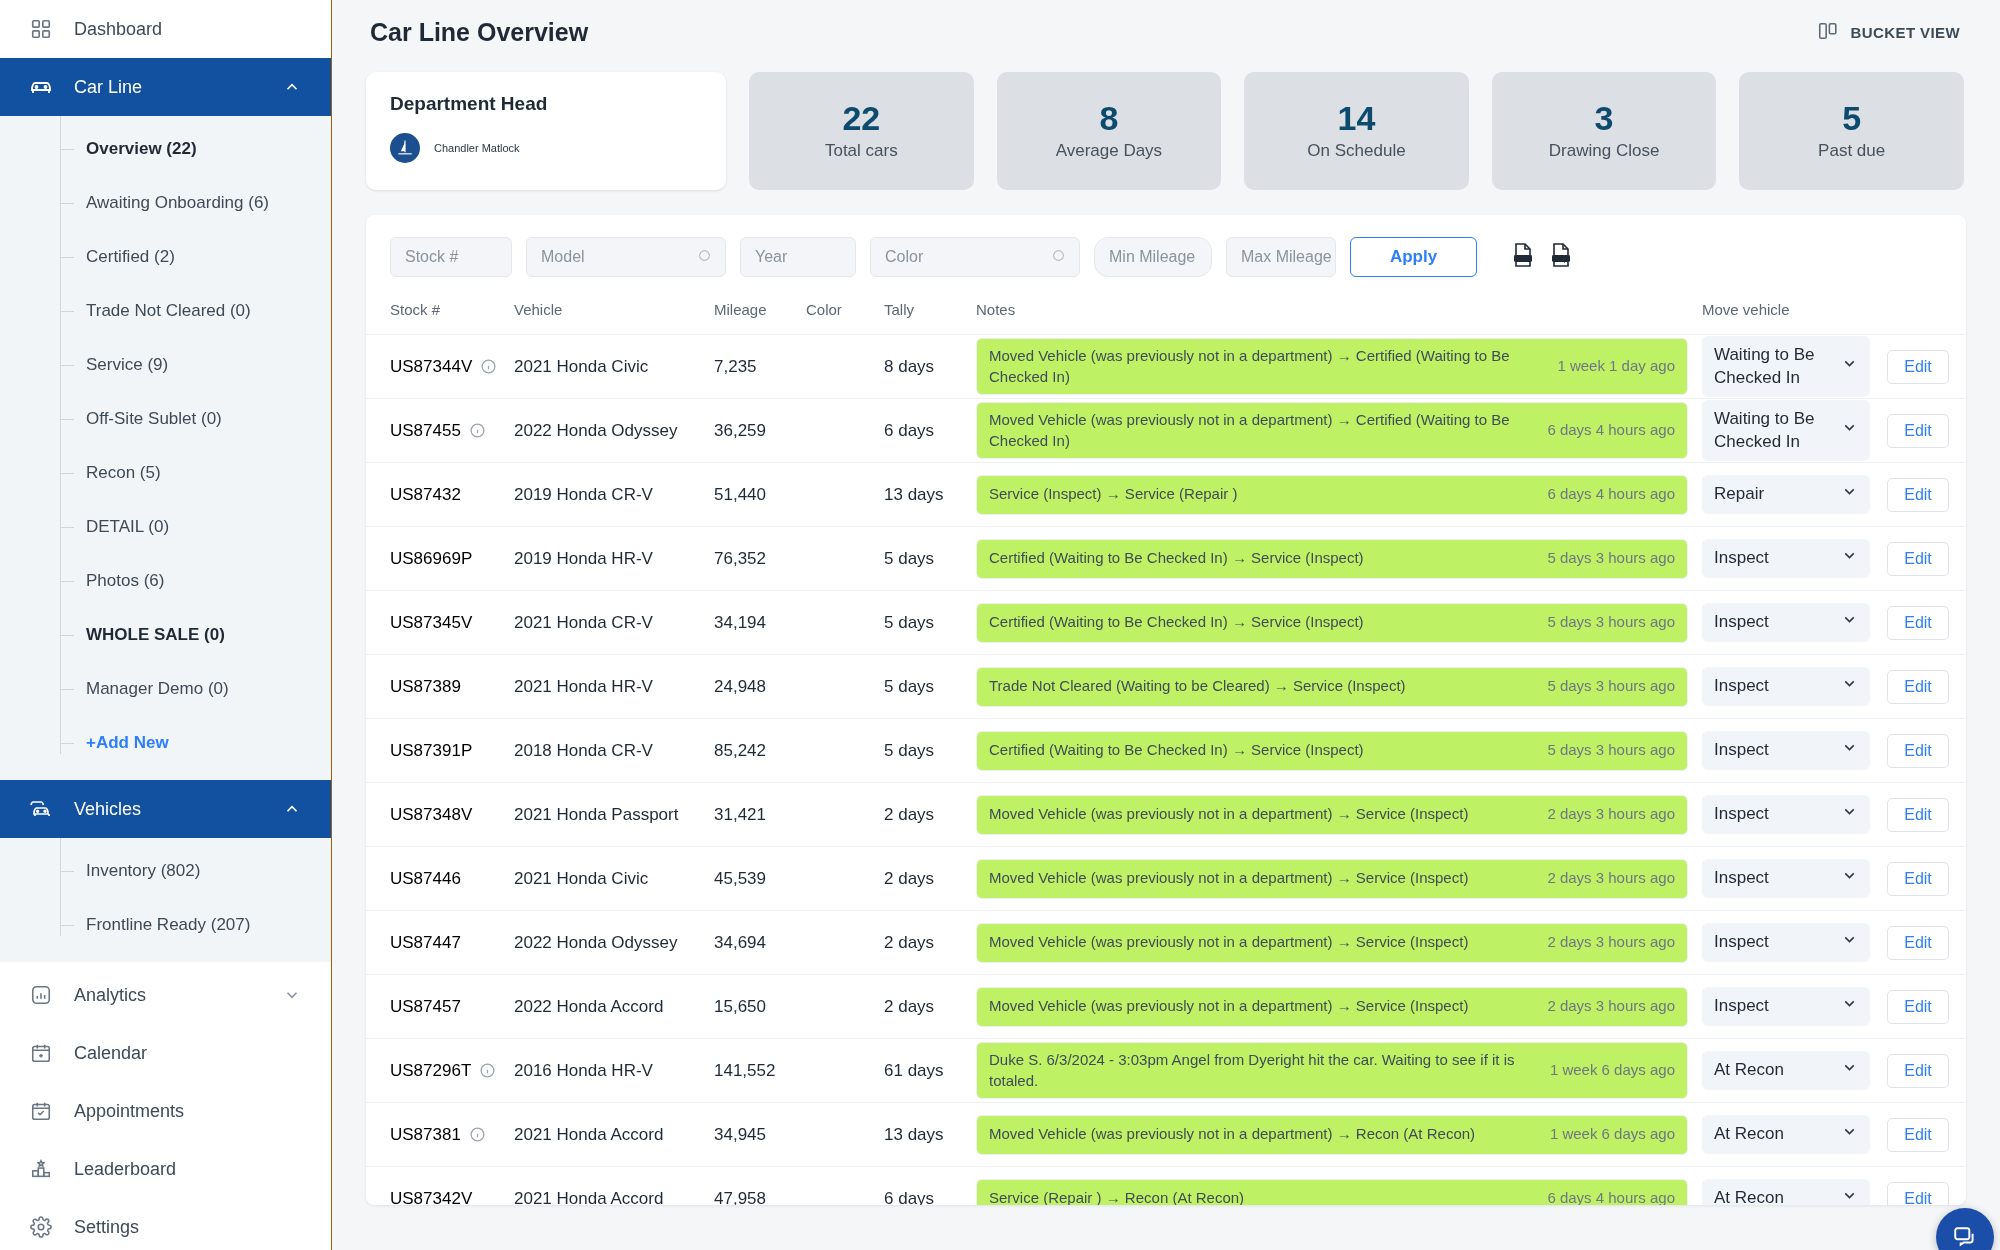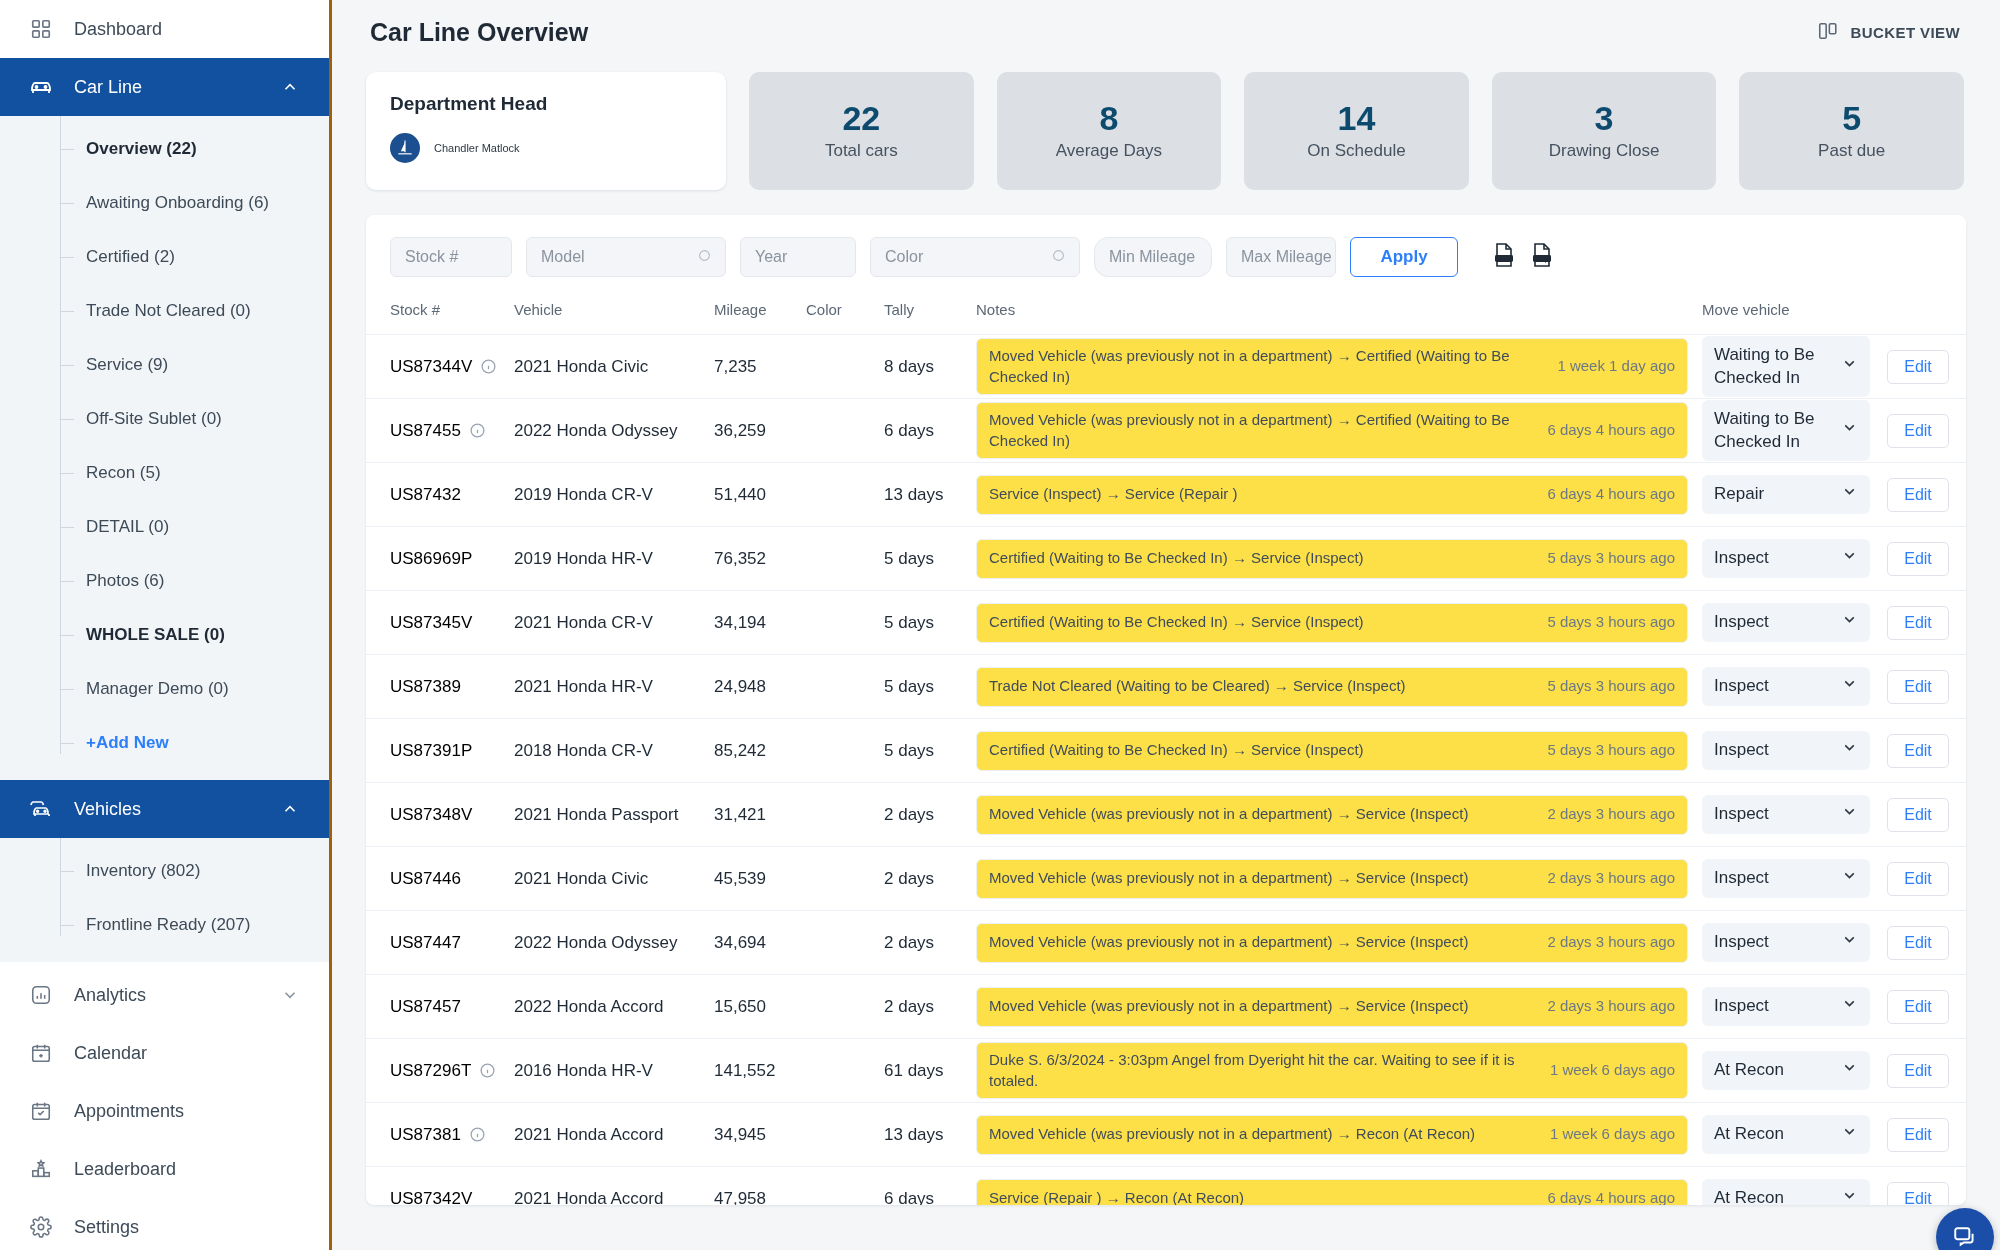--- a/index.html
+++ b/index.html
@@ -8,21 +8,21 @@
     font-family: "Liberation Sans", sans-serif;
     background: #f4f6f8;
     overflow: hidden;
   }
   .app { display: flex; width: 2000px; height: 1250px; }
 
   
   .sidebar {
     width: 332px; flex: 0 0 332px; height: 1250px;
     background: #ffffff;
-    border-right: 3px solid #a16207;
+    border-right: 1px solid #a16207;
     position: relative;
     overflow: hidden;
   }
   .nav-top { background:#ffffff; }
   .nav-row {
     display: flex; align-items: center;
     height: 58px; padding: 0 28px;
     font-size: 18px; color: #3d4a57;
     cursor: pointer;
   }
@@ -127,21 +127,21 @@
     cursor: text;
   }
   .fld.stock { width: 122px; }
   .fld.search { width: 262px; gap: 10px; background:#f3f5f8;}
   .fld.model { width: 200px; justify-content:space-between; }
   .fld.year { width: 116px; }
   .fld.color { width: 210px; justify-content:space-between; }
   .fld.minm { width: 118px; border-radius: 14px; }
   .fld.maxm { width: 110px; overflow:hidden; white-space:nowrap;}
   .apply {
-    width: 108px; height: 40px; border-radius: 6px;
+    width: 127px; height: 40px; border-radius: 6px;
     border: 1px solid #2d7ff9; background:#ffffff;
     color:#2d7ff9; font-size: 17px; font-weight: bold;
     display:flex;align-items:center;justify-content:center;
     cursor:pointer;
   }
   .exp { display:flex; align-items:center; gap: 14px; margin-left: 20px; }
   .exp .xb { cursor:pointer; }
 
   
   table { width: 100%; border-collapse: collapse; table-layout: fixed; }
@@ -162,21 +162,21 @@
   tbody tr { border-bottom: 1px solid #eceff3; height: 64px; }
   tbody td { font-size: 17px; color:#1f2a36; vertical-align: middle; }
   td.stock { padding-left: 24px; }
   .stock-wrap { display:flex; align-items:center; gap: 8px; }
   .stock-link { color:#000000; cursor:pointer; }
   .info-ico { color:#9aa4b0; display:flex; align-items:center; cursor:pointer;}
   .note-box {
     display:flex; align-items:center; justify-content:space-between;
     gap: 12px;
     border:1px solid #eceff3; border-radius: 6px;
-    background:#fde047;
+    background:#bef264;
     padding: 7px 12px; margin-right: 14px;
     min-height: 40px;
   }
   .note-txt { font-size: 15px; color:#404c59; line-height: 1.35; }
   .note-time { font-size: 15px; color:#6e7884; text-align:right; flex:0 0 auto; max-width: 108px; line-height:1.35;}
   .note-time.wide { max-width: 170px; }
   .move-sel {
     display:flex; align-items:center; justify-content:space-between;
     gap: 8px;
     background:#f1f4f8; border-radius: 6px;

